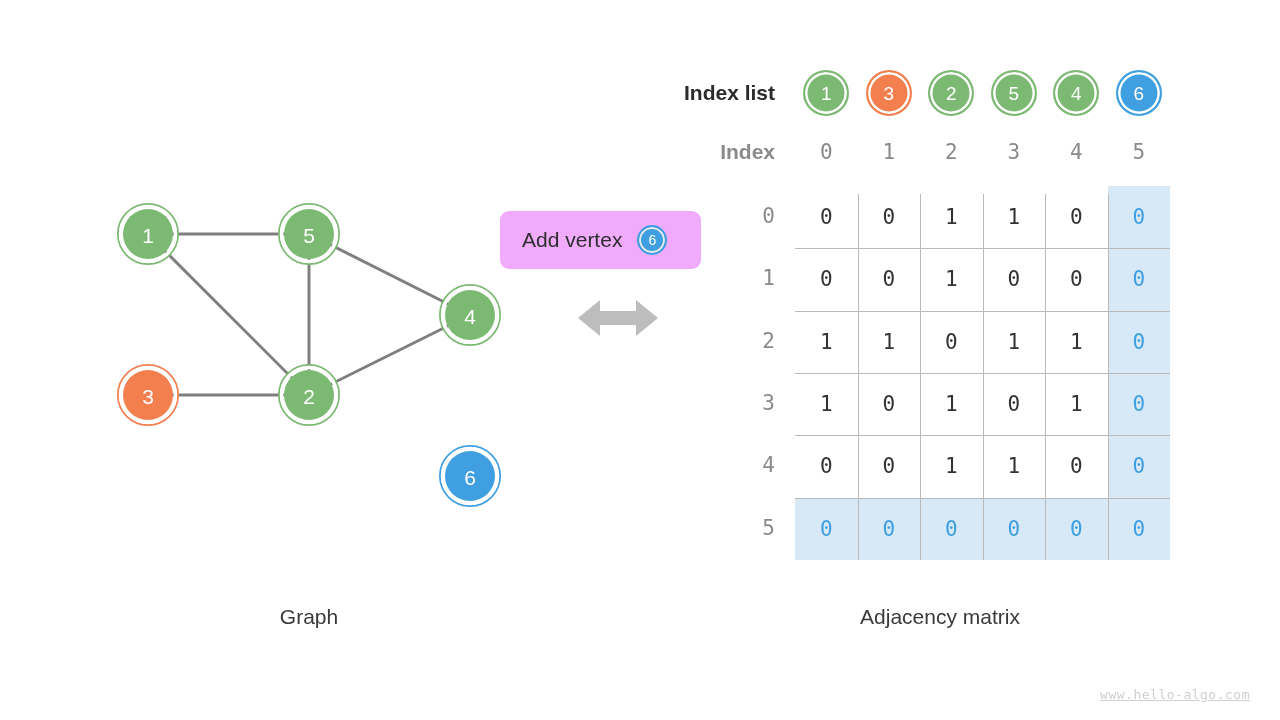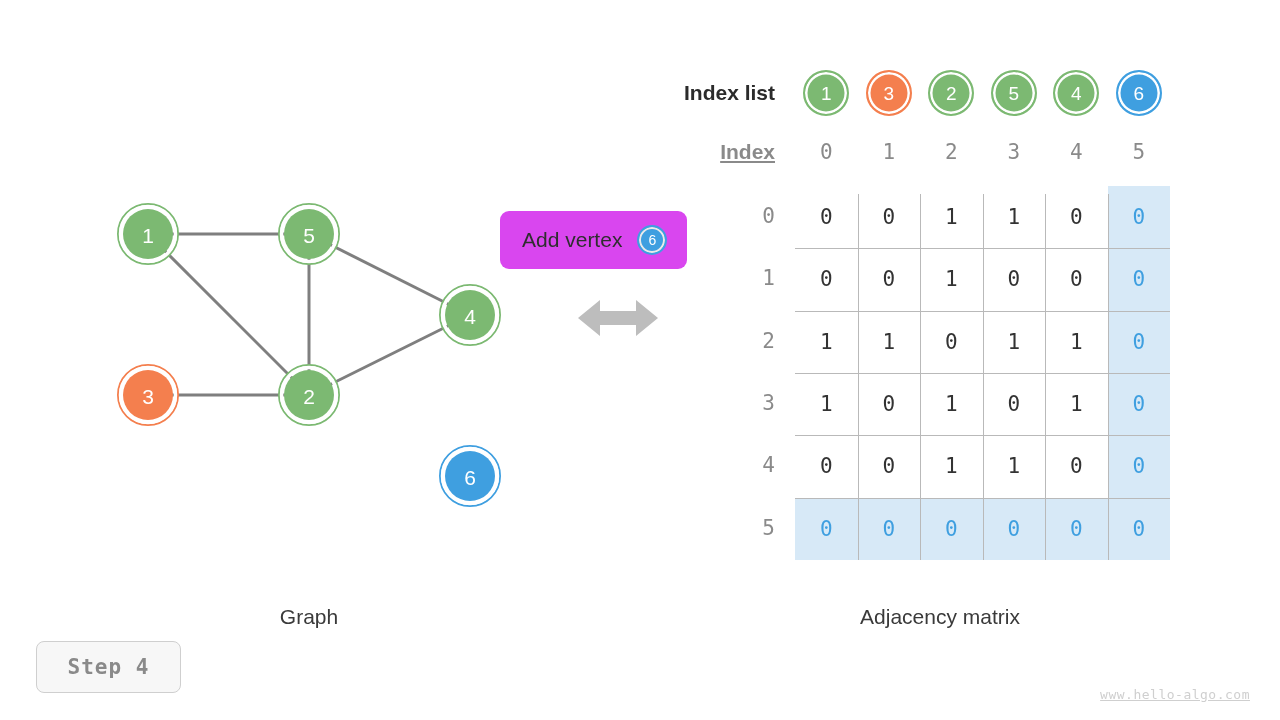--- a/index.html
+++ b/index.html
@@ -26,22 +26,22 @@
     fill: #ffffff;
     text-anchor: middle;
     dominant-baseline: central;
   }
 
   
   #add-vertex-badge {
     position: absolute;
     left: 500px; top: 211px;
     height: 58px;
-    padding: 0 20px 0 22px;
-    background: #d946ef;
+    padding: 0 34px 0 22px;
+    background: #f0abfc;
     border-radius: 9px;
     display: flex;
     align-items: center;
     gap: 15px;
   }
   #add-vertex-badge .label {
     font-size: 21px;
     color: #2e2e2e;
     white-space: nowrap;
   }
@@ -70,21 +70,21 @@
     color: #8a8a8a;
   }
 
   #vertex-list-label, #index-label {
     position: absolute;
     text-align: right;
     font-weight: bold;
     white-space: nowrap;
   }
   #vertex-list-label { font-size: 21px; color: #2b2b2b; }
-  #index-label { font-size: 21px; color: #8a8a8a; text-decoration: underline; }
+  #index-label { font-size: 21px; color: #8a8a8a; }
 
   .vlist-circle {
     position: absolute;
     width: 46px; height: 46px;
     border-radius: 50%;
     display: flex; align-items: center; justify-content: center;
     color: #ffffff;
     font-size: 19px;
     line-height: 1;
   }
@@ -294,17 +294,16 @@
         <div class="m-hline" style="left: 0px; top: 124.66px; width: 375px;"></div>
         <div class="m-hline" style="left: 0px; top: 186.99px; width: 375px;"></div>
         <div class="m-hline" style="left: 0px; top: 249.32px; width: 375px;"></div>
         <div class="m-hline" style="left: 0px; top: 311.65px; width: 375px;"></div>
       </div>
   </div>
 
   <div class="caption" id="caption-matrix">Adjacency matrix</div>
   <div class="caption" id="caption-graph">Graph</div>
 
-  <div id="step-badge">Step 4</div>
 
   <div id="watermark">www.hello-algo.com</div>
 
 </div>
 
 </body></html>

